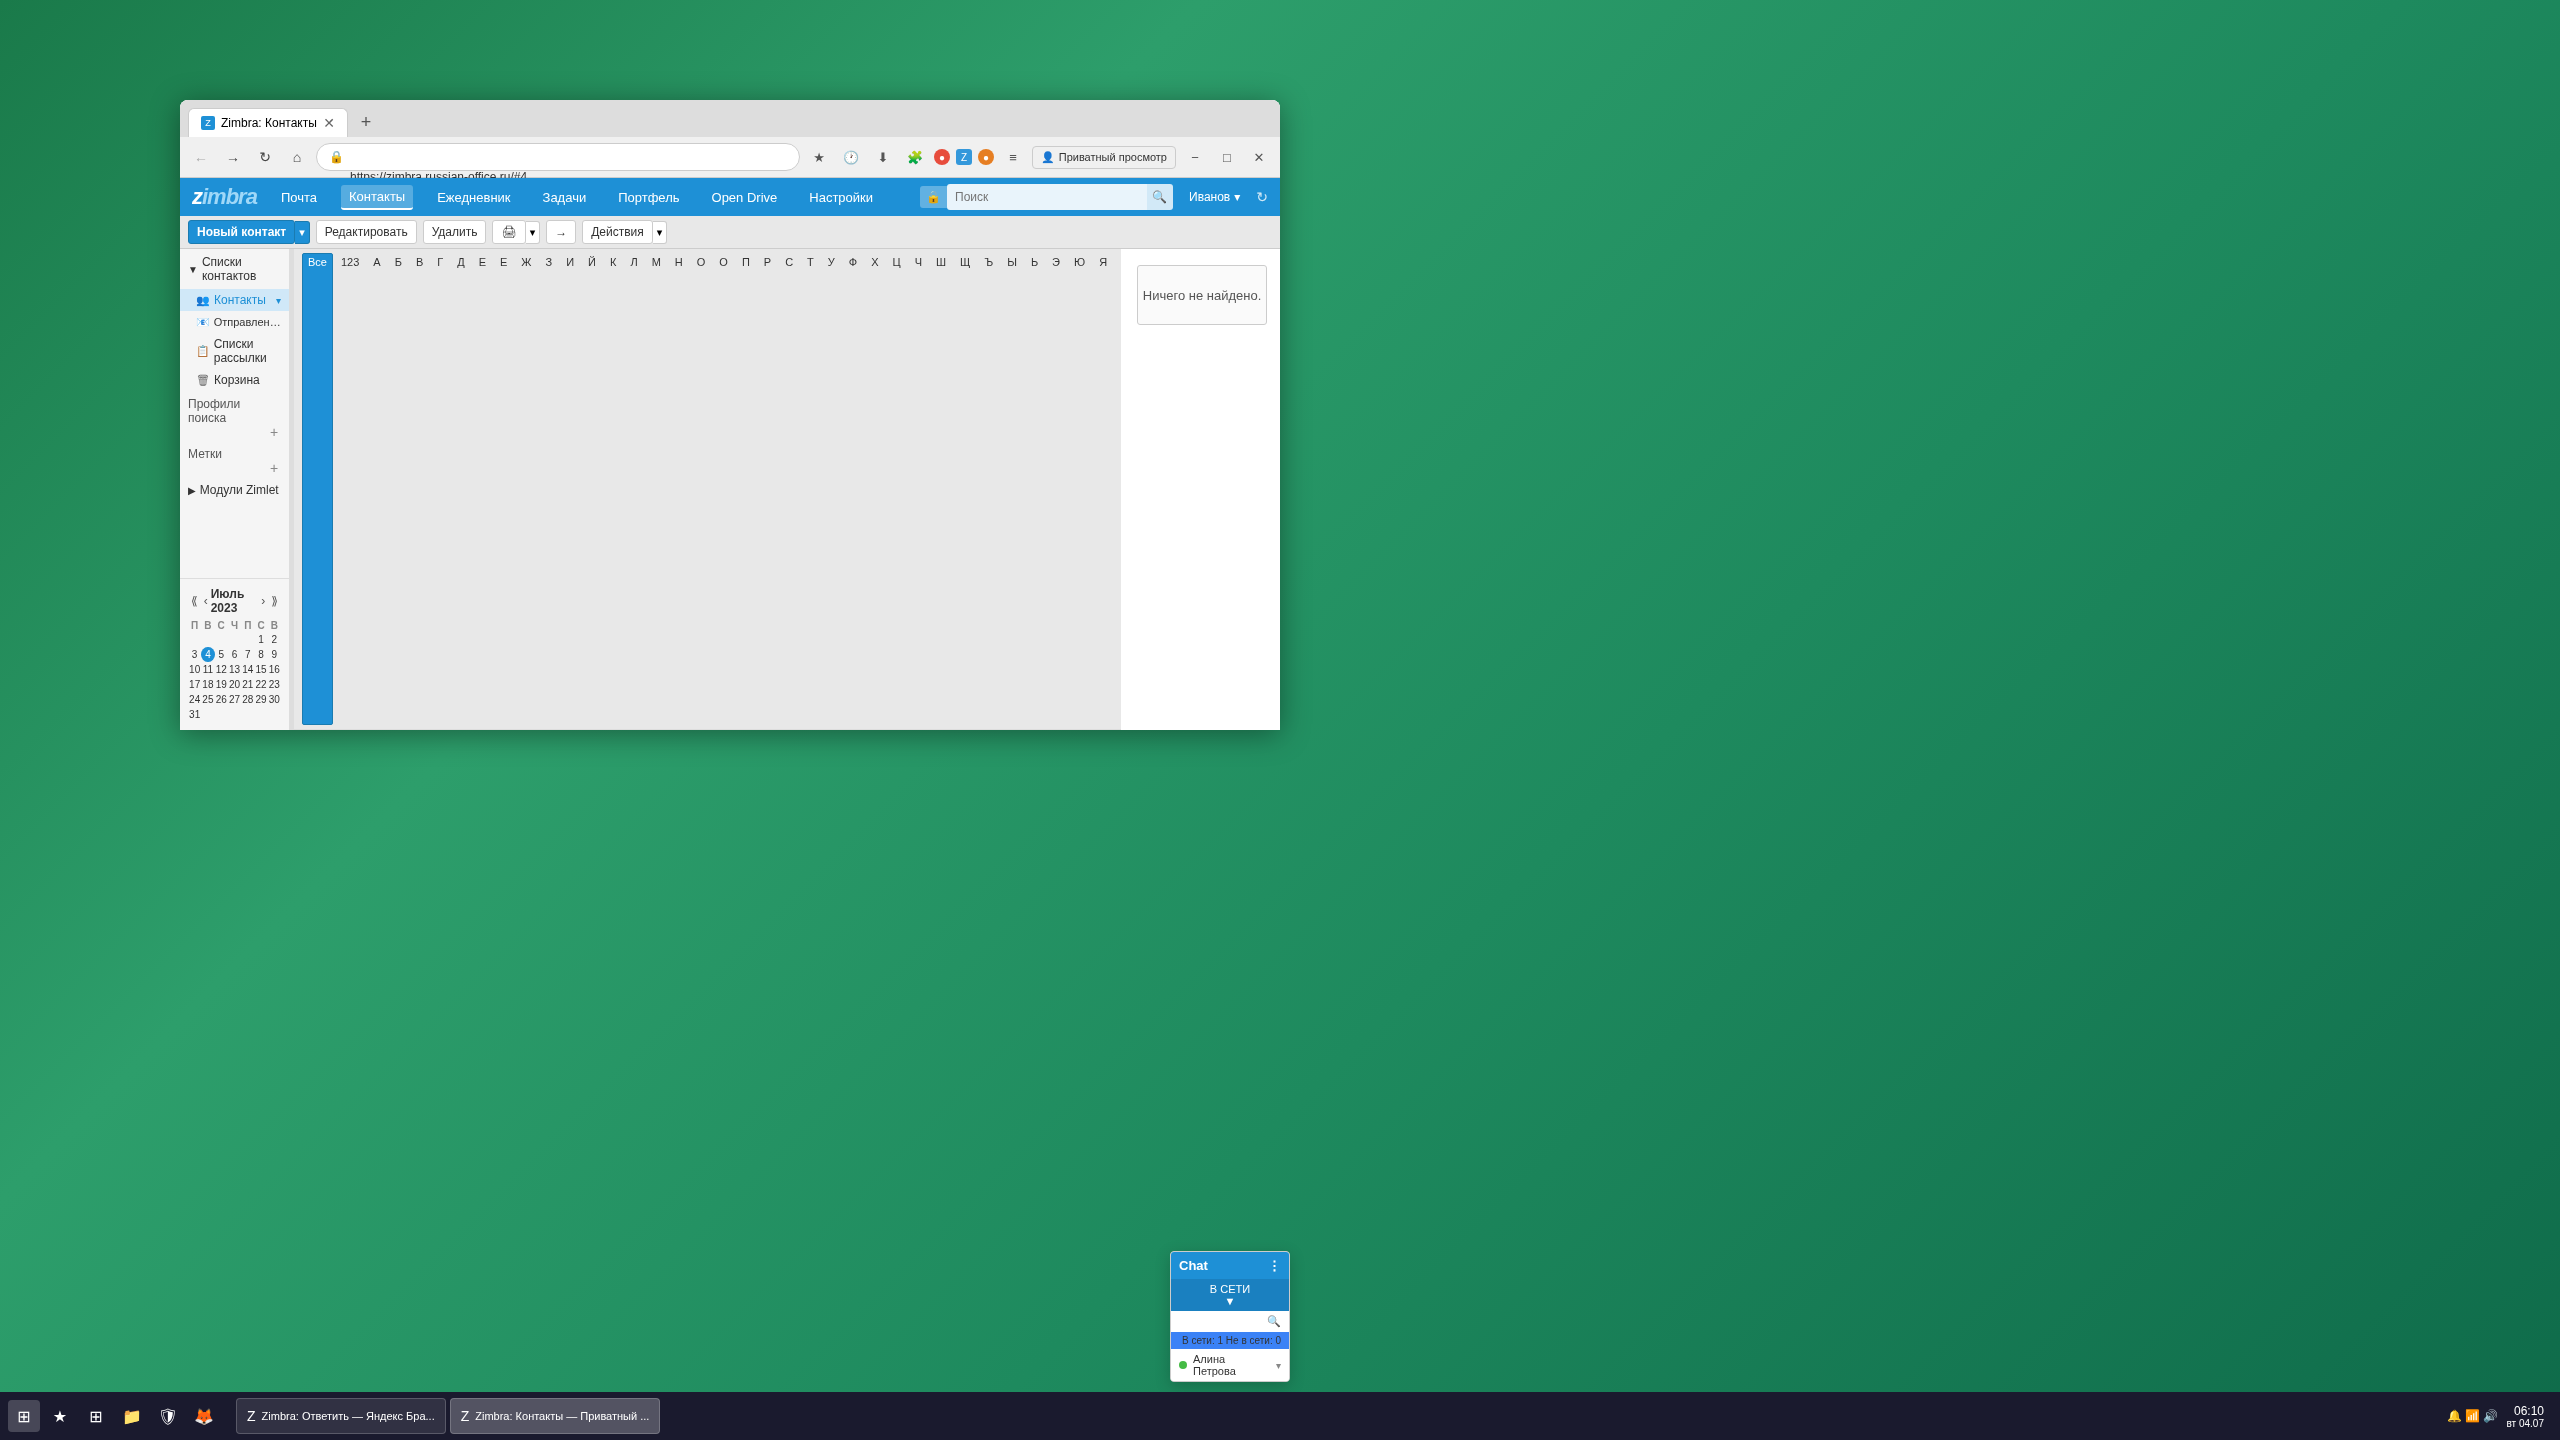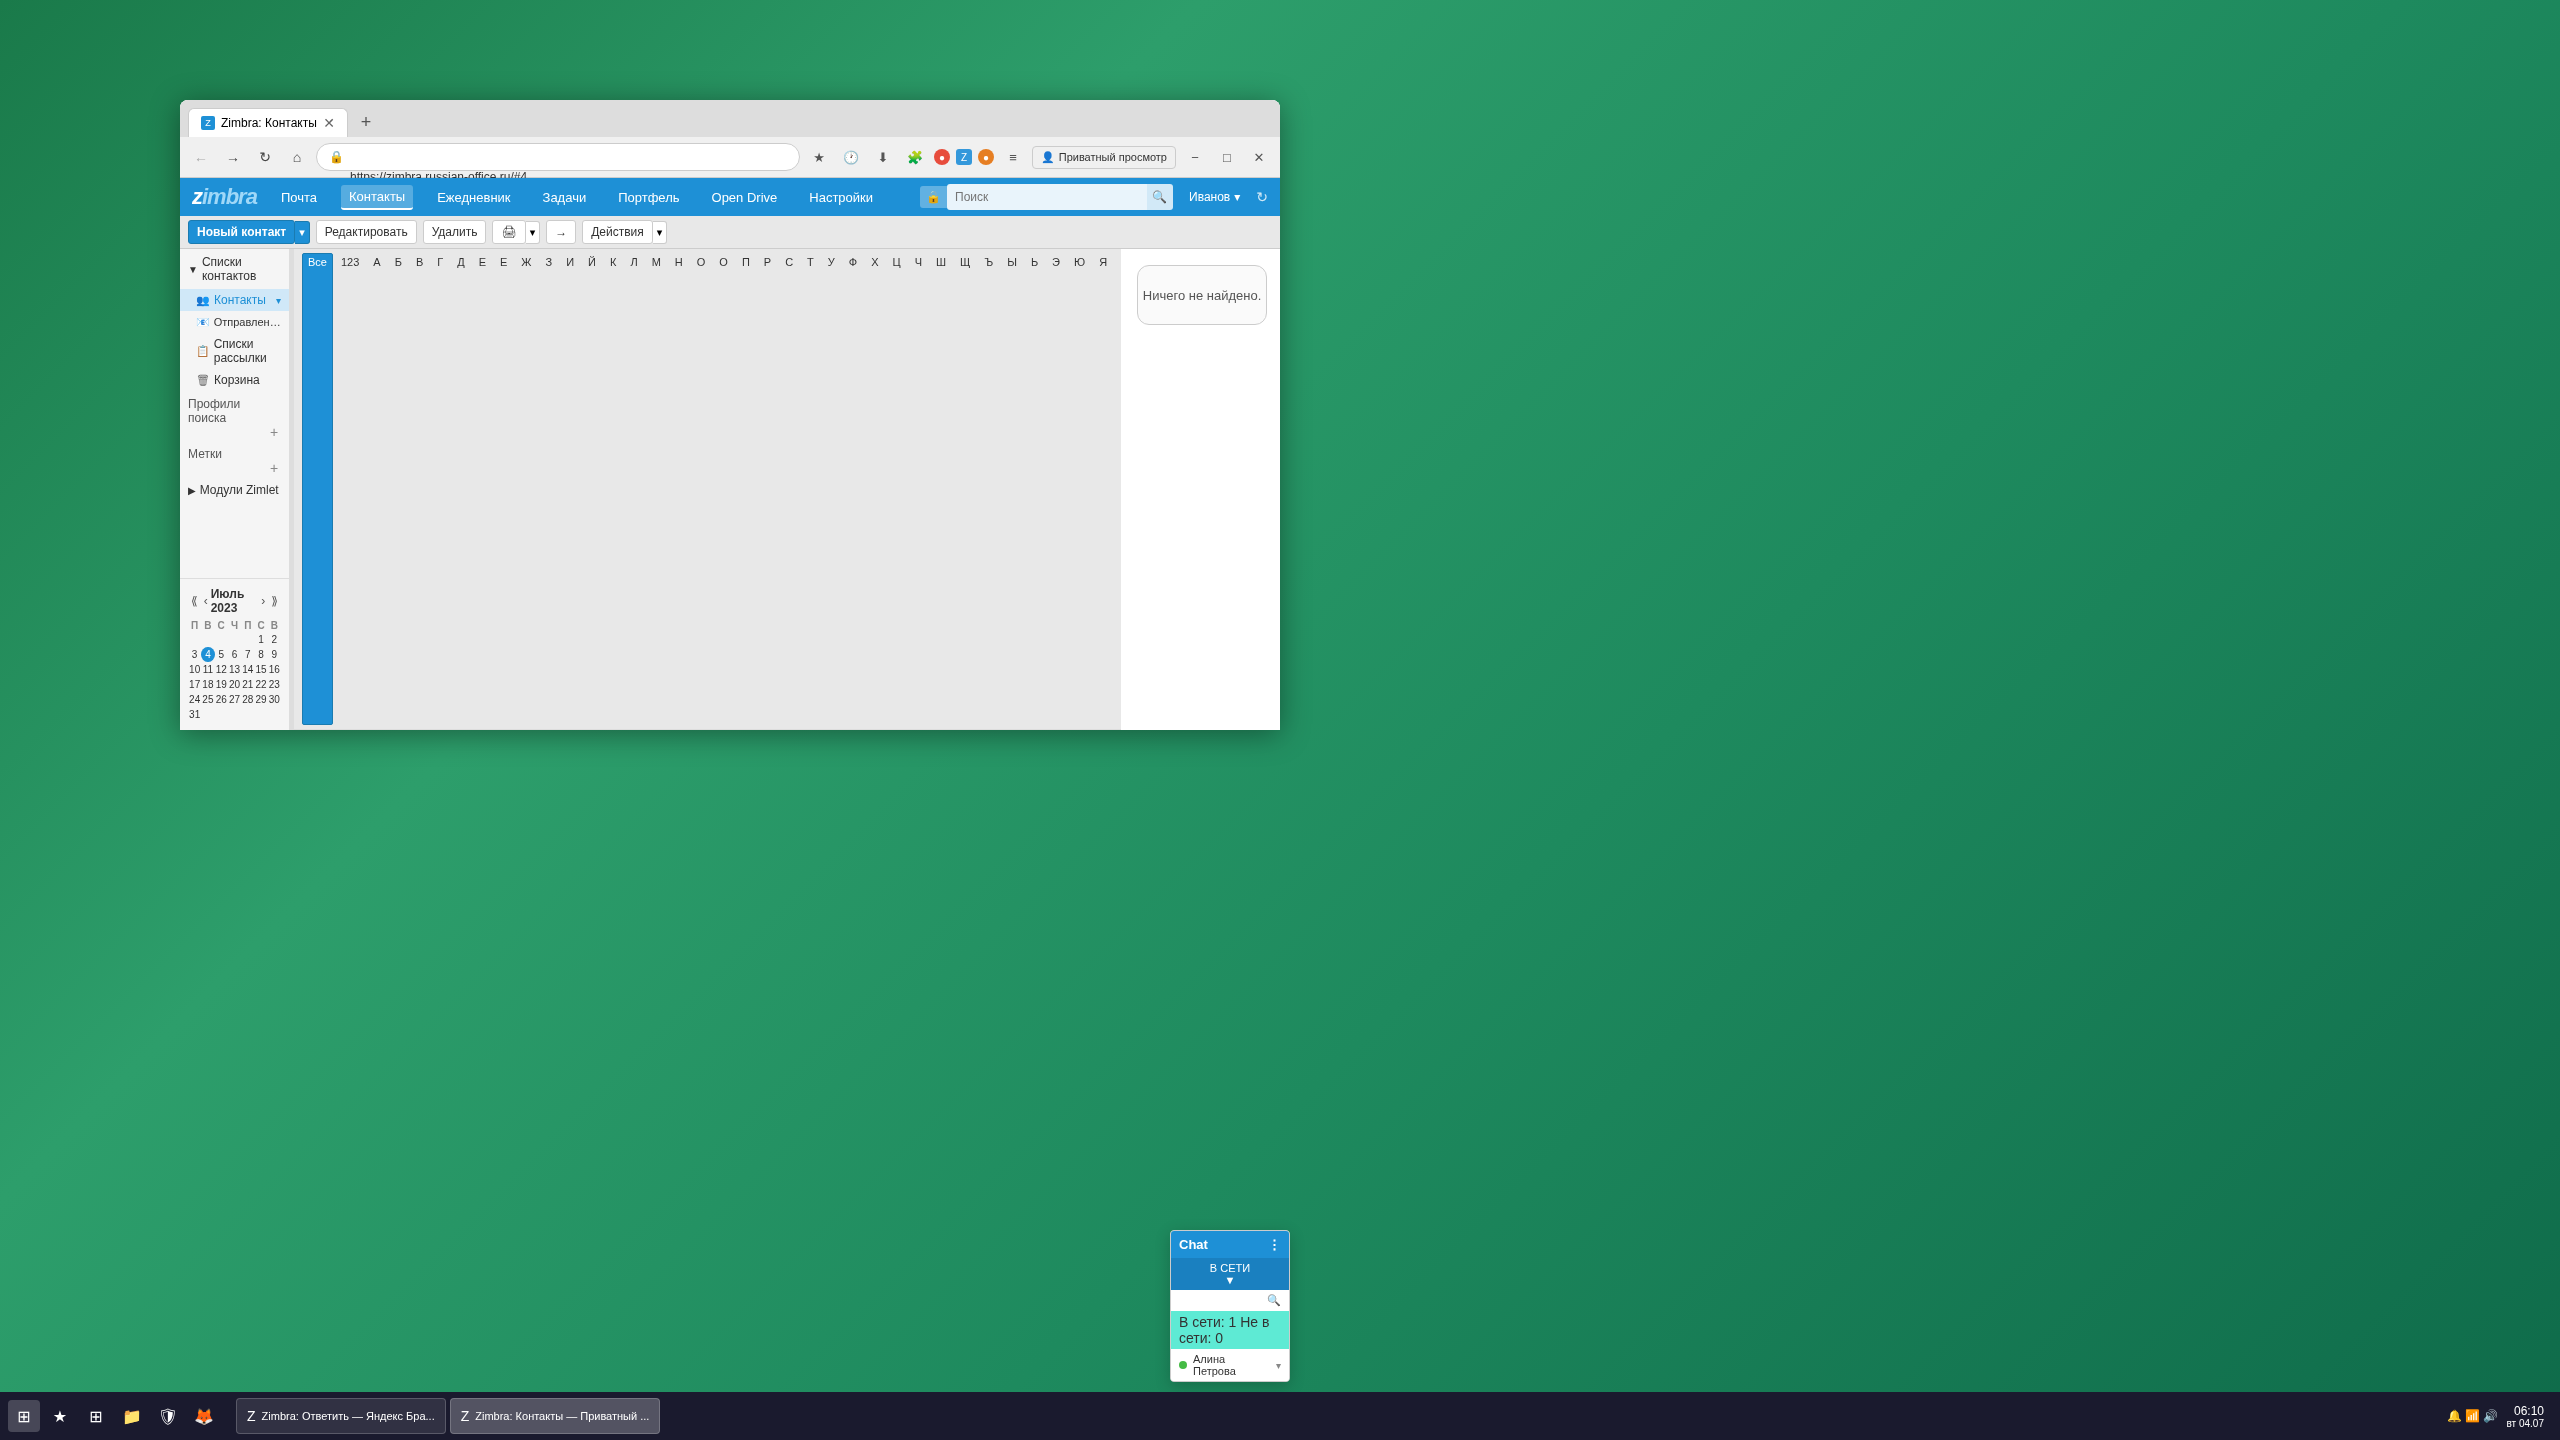--- a/index.html
+++ b/index.html
@@ -373,21 +373,21 @@
       overflow-y: auto;
       padding: 16px;
     }
     .empty-state {
       display: flex;
       align-items: center;
       justify-content: center;
       width: 130px;
       height: 60px;
       border: 1px solid #ccc;
-      border-radius: 12px;
+      border-radius: 3px;
       background: #fafafa;
       font-size: 13px;
       color: #555;
     }
 
     
     .h-divider {
       width: 4px;
       background: #ddd;
       cursor: col-resize;
@@ -429,23 +429,24 @@
     .chat-search {
       padding: 4px 8px;
       display: flex;
       align-items: center;
       justify-content: flex-end;
       background: white;
     }
     .chat-search-icon { font-size: 11px; color: #888; cursor: pointer; }
     .chat-stats {
       padding: 3px 8px;
-      font-size: 14px;
+      font-size: 10px;
       color: #333;
-      background: #5eead4;
+      background: #3b82f6;
+      text-align: right;
     }
     .chat-contact-list { background: white; }
     .chat-contact-item {
       display: flex;
       align-items: center;
       gap: 6px;
       padding: 4px 8px;
       font-size: 11px;
       color: #333;
       cursor: pointer;

